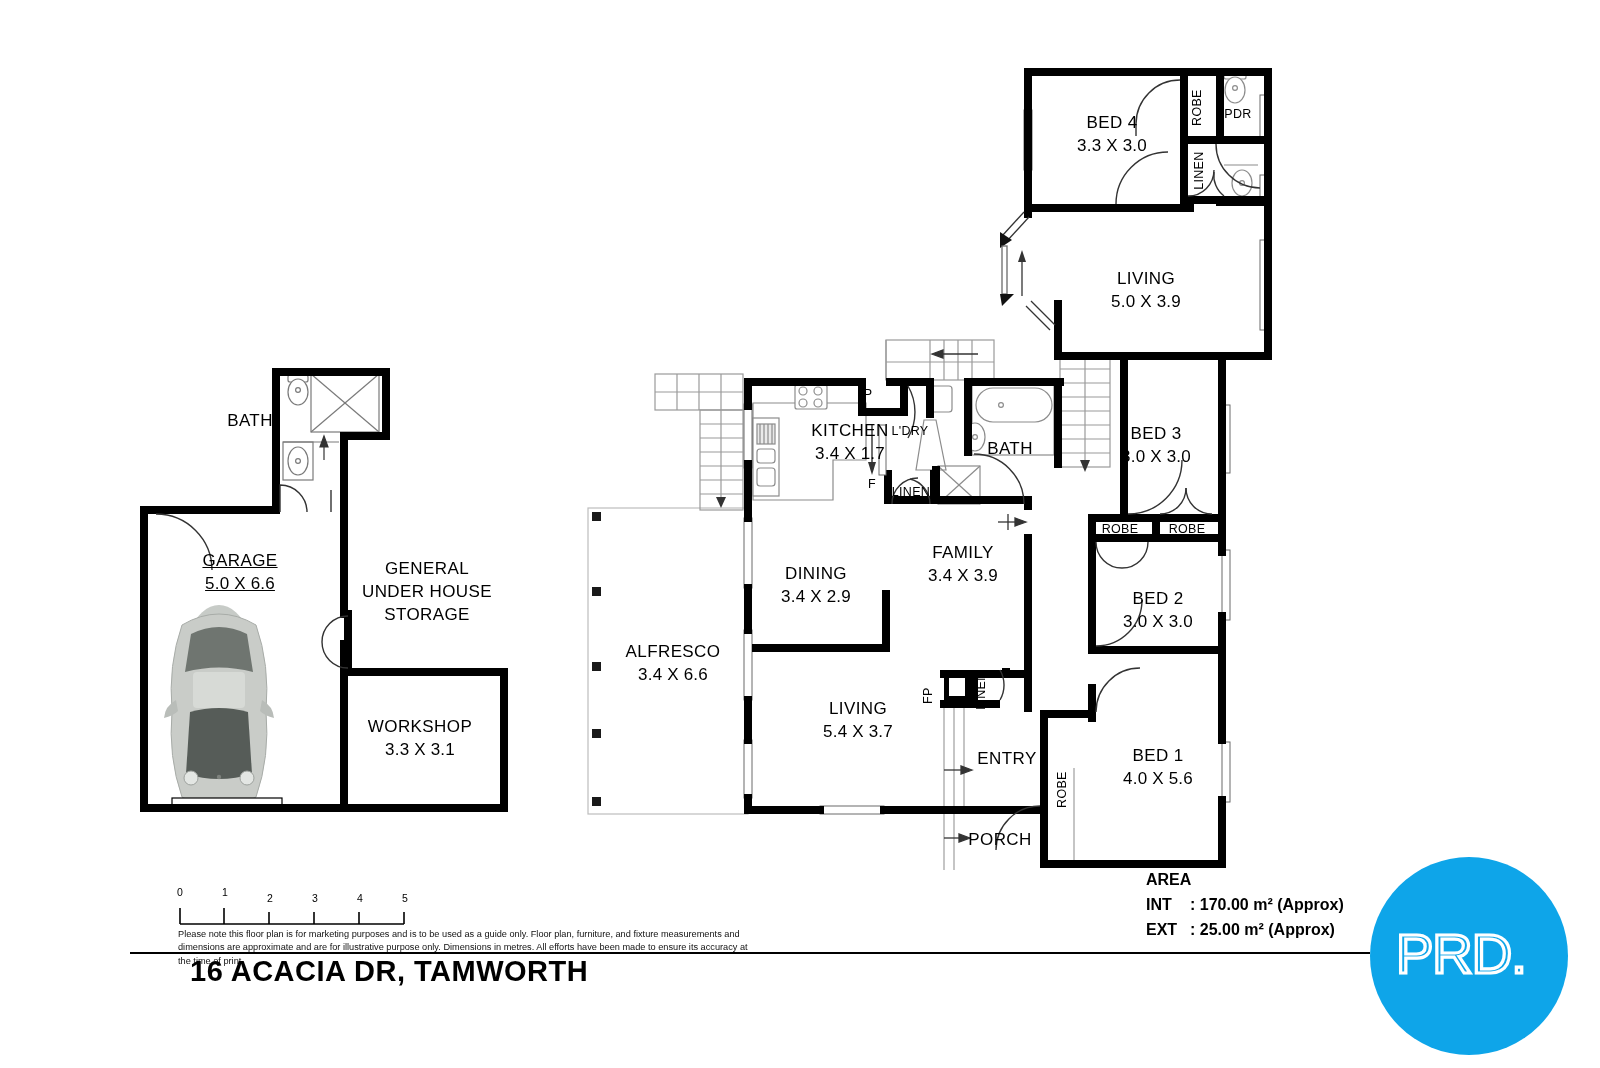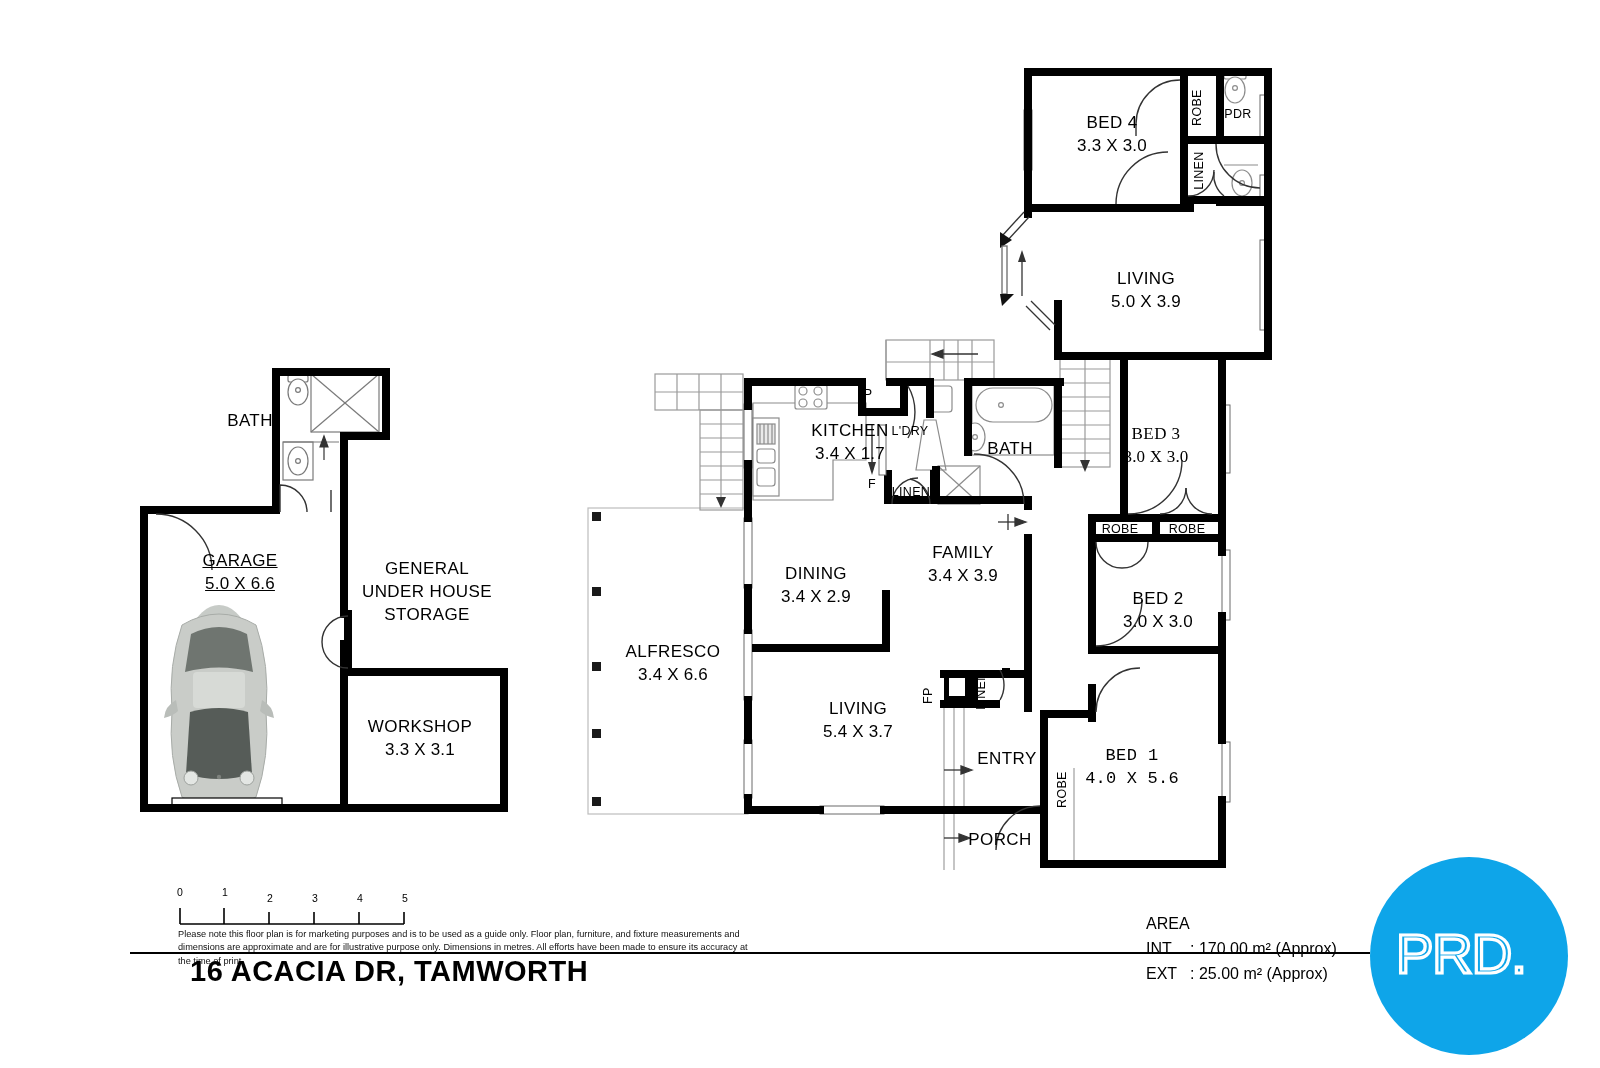--- a/index.html
+++ b/index.html
@@ -414,34 +414,34 @@
 
 <div class="lbl sm rot-90" style="left:1176px;top:100px;width:44px;">ROBE</div>
 <div class="lbl sm" style="left:1216px;top:107px;width:44px;">PDR</div>
 <div class="lbl sm rot-90" style="left:1172px;top:163px;width:56px;">LINEN</div>
 
 <div class="rm-blk" style="left:1146px;top:268px;transform:translateX(-50%);">
   <div class="rm-name">LIVING</div>
   <div class="rm-dim">5.0 X 3.9</div>
 </div>
 
-<div class="rm-blk" style="left:1156px;top:423px;transform:translateX(-50%);font-family:Liberation Serif, serif;">
+<div class="rm-blk" style="left:1156px;top:423px;transform:translateX(-50%);">
   <div class="rm-name">BED 3</div>
   <div class="rm-dim">3.0 X 3.0</div>
 </div>
 
 <div class="lbl sm" style="left:1096px;top:522px;width:48px;">ROBE</div>
 <div class="lbl sm" style="left:1163px;top:522px;width:48px;">ROBE</div>
 
 <div class="rm-blk" style="left:1158px;top:588px;transform:translateX(-50%);">
   <div class="rm-name">BED 2</div>
   <div class="rm-dim">3.0 X 3.0</div>
 </div>
 
-<div class="rm-blk" style="left:1132px;top:745px;transform:translateX(-50%);font-family:Liberation Mono, monospace;">
+<div class="rm-blk" style="left:1158px;top:745px;transform:translateX(-50%);">
   <div class="rm-name">BED 1</div>
   <div class="rm-dim">4.0 X 5.6</div>
 </div>
 
 <div class="lbl sm rot-90" style="left:1036px;top:782px;width:54px;">ROBE</div>
 
 <div class="rm-blk" style="left:829px;top:420px;transform:translateX(-50%);margin-left:21px;">
   <div class="rm-name">KITCHEN</div>
   <div class="rm-dim">3.4 X 1.7</div>
 </div>
@@ -500,21 +500,21 @@
 <div class="scale-num" style="left:267px;top:892px;">2</div>
 <div class="scale-num" style="left:312px;top:892px;">3</div>
 <div class="scale-num" style="left:357px;top:892px;">4</div>
 <div class="scale-num" style="left:402px;top:892px;">5</div>
 
 <div class="disclaimer" style="left:178px;top:928px;width:578px;">Please note this floor plan is for marketing purposes and is to be used as a guide only. Floor plan, furniture, and fixture measurements and dimensions are approximate and are for illustrative purpose only. Dimensions in metres. All efforts have been made to ensure its accuracy at the time of print.</div>
 
 <div class="hr" style="left:130px;top:952px;width:1240px;height:2px;"></div>
 <div class="address" style="left:190px;top:955px;">16 ACACIA DR,  TAMWORTH</div>
 
-<div class="area-box" style="left:1146px;top:912px;">
+<div class="area-box" style="left:1146px;top:868px;font-weight:bold;">
   <span class="row">AREA</span>
   <span class="row">
     <span class="k">INT</span><span>: 170.00 m² (Approx)</span>
   </span>
   <span class="row">
     <span class="k">EXT</span><span>: 25.00 m² (Approx)</span>
   </span>
 </div>
 
 <div class="logo" style="left:1370px;top:857px;width:198px;height:198px;background:#0ea5e9;">

